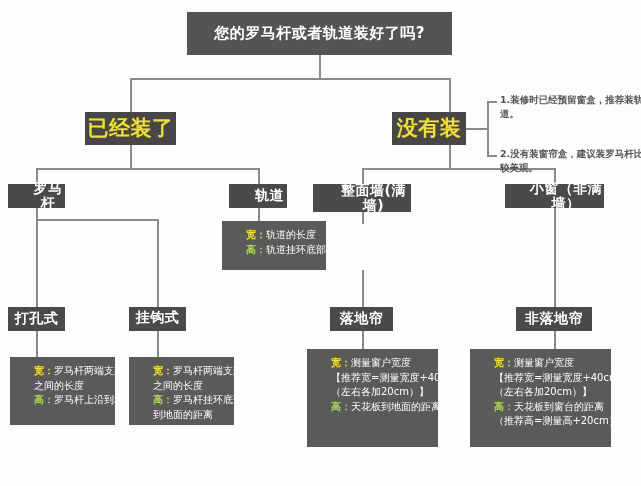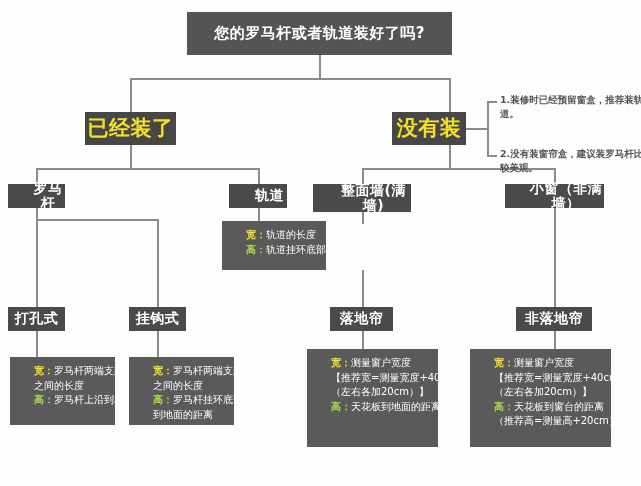--- a/index.html
+++ b/index.html
@@ -166,21 +166,21 @@
   </div>
 
   <div class="node lvl3" style="left:505px; top:184px; width:99px; height:24px;">
     <span>小窗（非满墙）</span>
   </div>
 
   <div class="node lvl4" style="left:8px; top:307px; width:57px; height:24px;">
     <span>打孔式</span>
   </div>
 
-  <div class="node lvl4" style="left:129px; top:307px; width:57px; height:24px;">
+  <div class="node lvl4" style="left:129px; top:307px; width:57px; height:24px;font-family:Liberation Mono, monospace;">
     <span>挂钩式</span>
   </div>
 
   <div class="node lvl4" style="left:330px; top:307px; width:63px; height:24px;">
     <span>落地帘</span>
   </div>
 
   <div class="node lvl4" style="left:516px; top:307px; width:76px; height:24px;">
     <span>非落地帘</span>
   </div>

